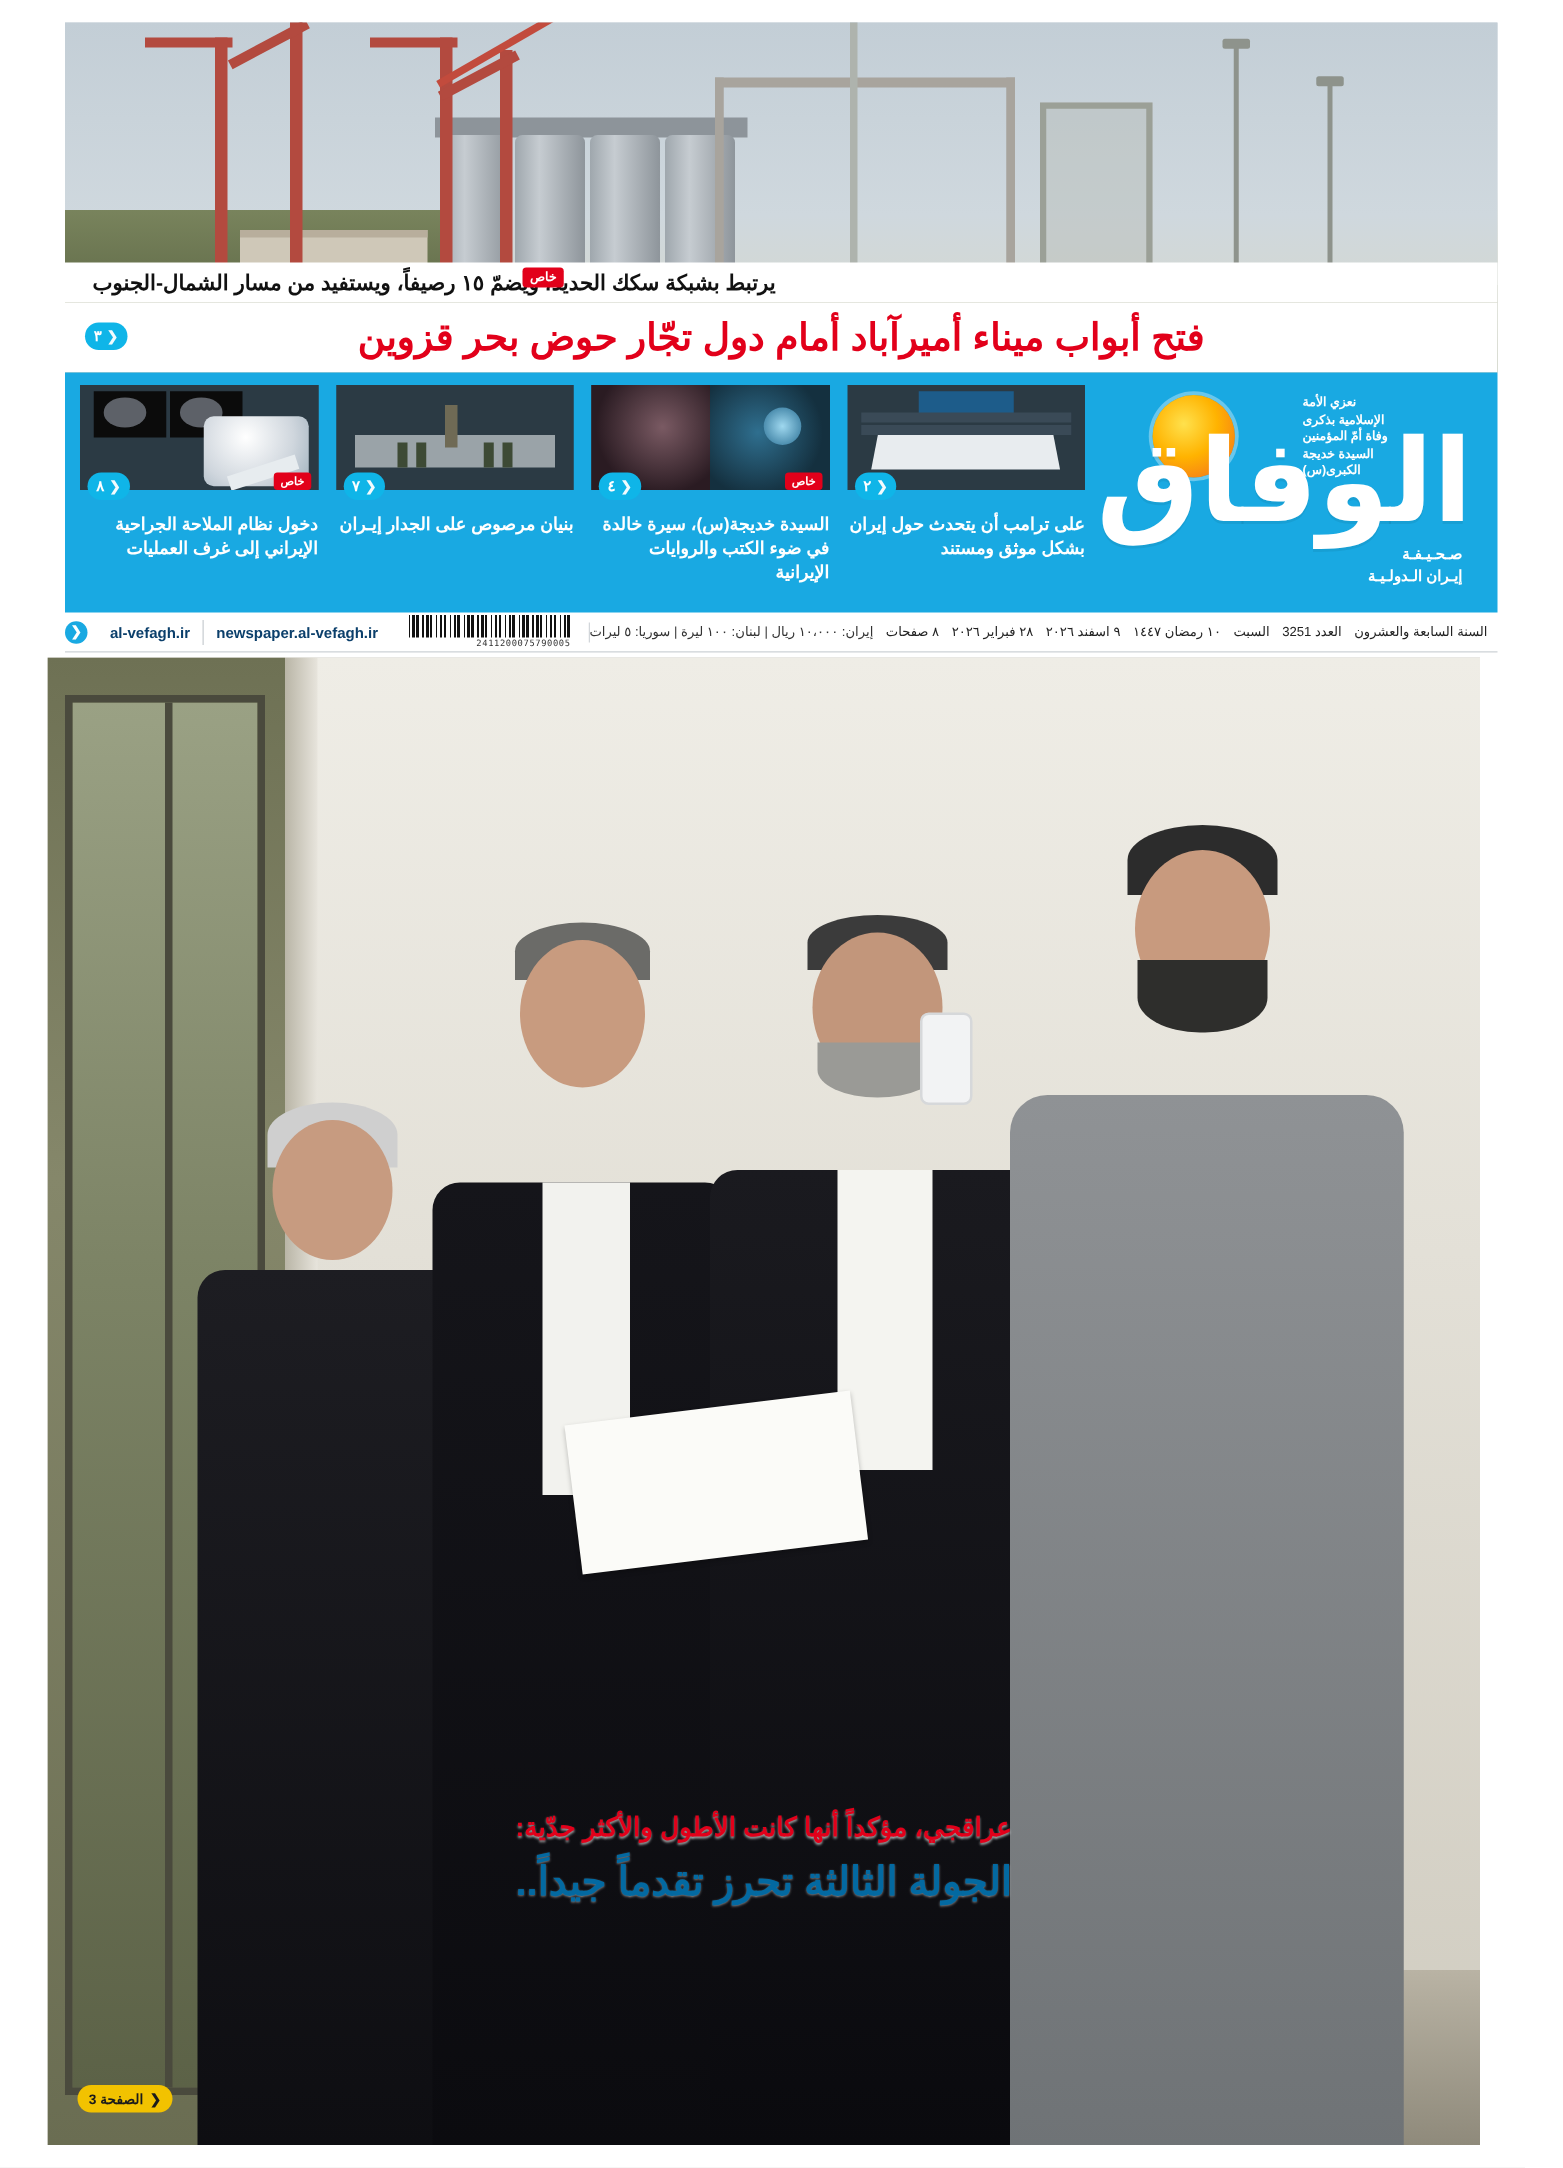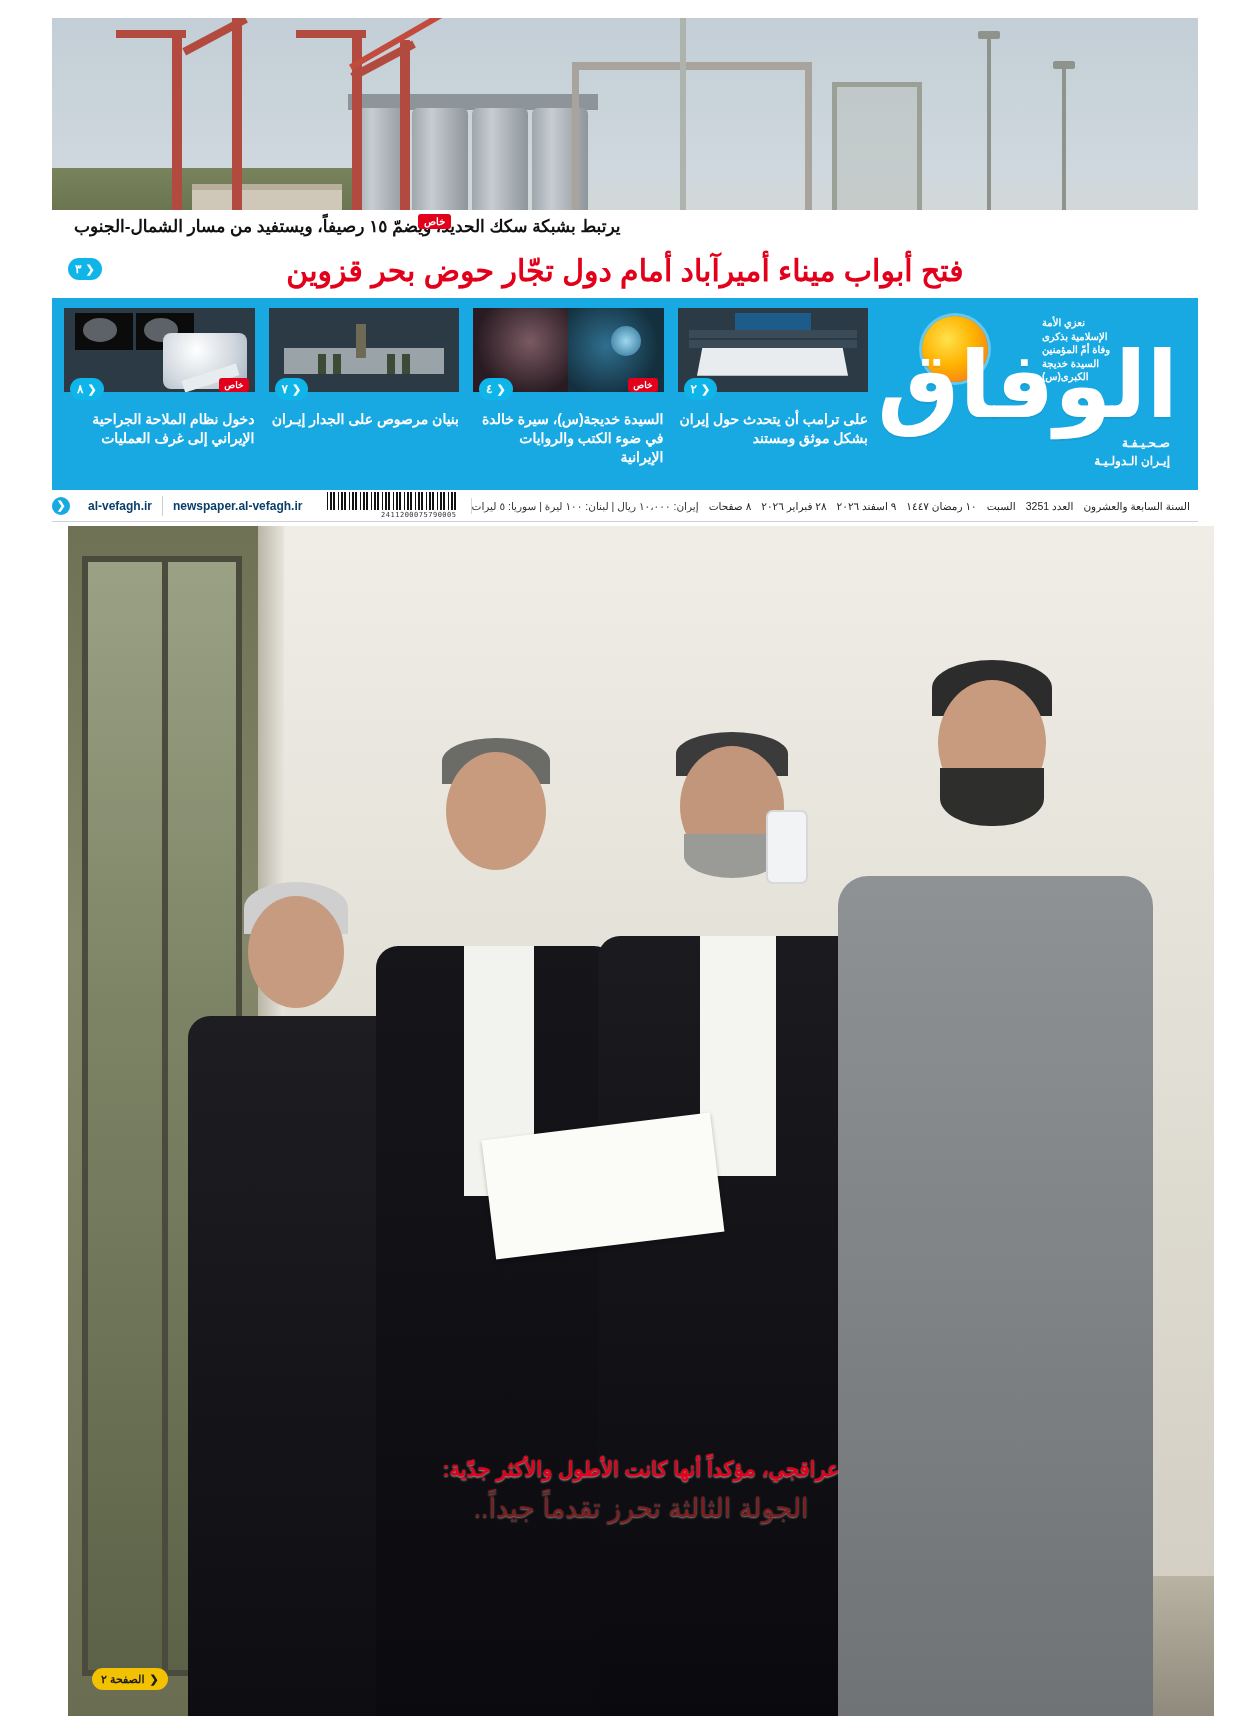--- a/index.html
+++ b/index.html
@@ -268,21 +268,21 @@
   .infobar .meta {
     display: flex; align-items: center; gap: 10px;
     padding-right: 8px; white-space: nowrap;
   }
   .infobar .meta span { font-size: 10.5px; }
   .infobar .sep { width: 1px; height: 16px; background: #d2d6da; }
   .infobar .prices { font-size: 9px; color: #333; }
 
   
   .main-photo {
-    position: absolute; left: 68px; top: 526px;
+    position: absolute; left: 38px; top: 526px;
     width: 1146px; height: 1190px;
     overflow: hidden;
     background: #cfcdc8;
   }
   .mp-wall-left {
     position: absolute; left: 0; top: 0; width: 190px; height: 100%;
     background: linear-gradient(180deg,#6e7154 0%, #85876a 35%, #6a6d52 100%);
   }
   .mp-window {
     position: absolute; left: 14px; top: 30px; width: 160px; height: 1120px;
@@ -349,21 +349,21 @@
   .mp-headline {
     position: absolute; left: 0; right: 0; bottom: 190px;
     text-align: center; direction: rtl; padding: 0 40px;
   }
   .mp-kicker {
     font-size: 21px; font-weight: bold; color: #e2001a;
     text-shadow: 0 1px 2px rgba(255,255,255,.6);
     margin-bottom: 10px;
   }
   .mp-title {
-    font-size: 27px; font-weight: normal; color: #7f1d1d;
+    font-size: 32px; font-weight: bold; color: #0369a1;
     line-height: 1.28;
     text-shadow: 0 1px 2px rgba(255,255,255,.45);
   }
   .chip-main {
     position: absolute; left: 24px; bottom: 26px;
     background: #f2c200; color: #1b1b1b;
     border-radius: 11px; height: 22px;
     display: flex; align-items: center; gap: 5px;
     padding: 0 9px; font-size: 11px; font-weight: bold;
   }
@@ -559,17 +559,17 @@
     </div>
     <div class="paper"></div>
 
     <div class="mp-headline">
       <div class="mp-kicker">عراقجي، مؤكداً أنها كانت الأطول والأكثر جدّية:</div>
       <div class="mp-title">الجولة الثالثة تحرز تقدماً جيداً..</div>
     </div>
 
     <div class="chip-main">
       <span>❮</span>
-      <span>الصفحة ٢</span>
+      <span>الصفحة 3</span>
     </div>
   </div>
 
 </div>
 
 </body></html>

